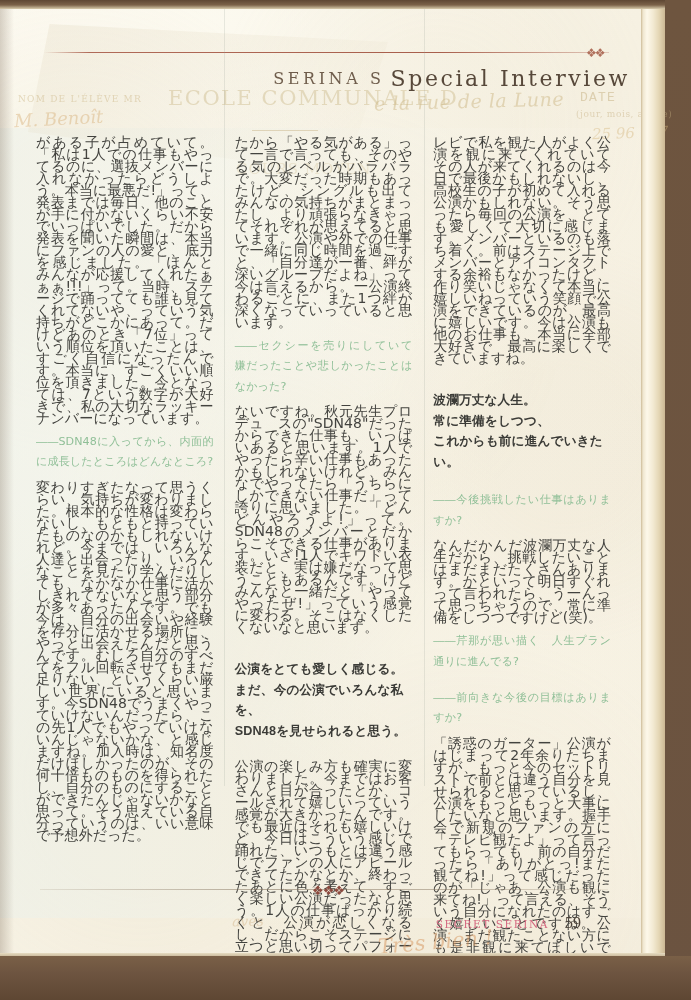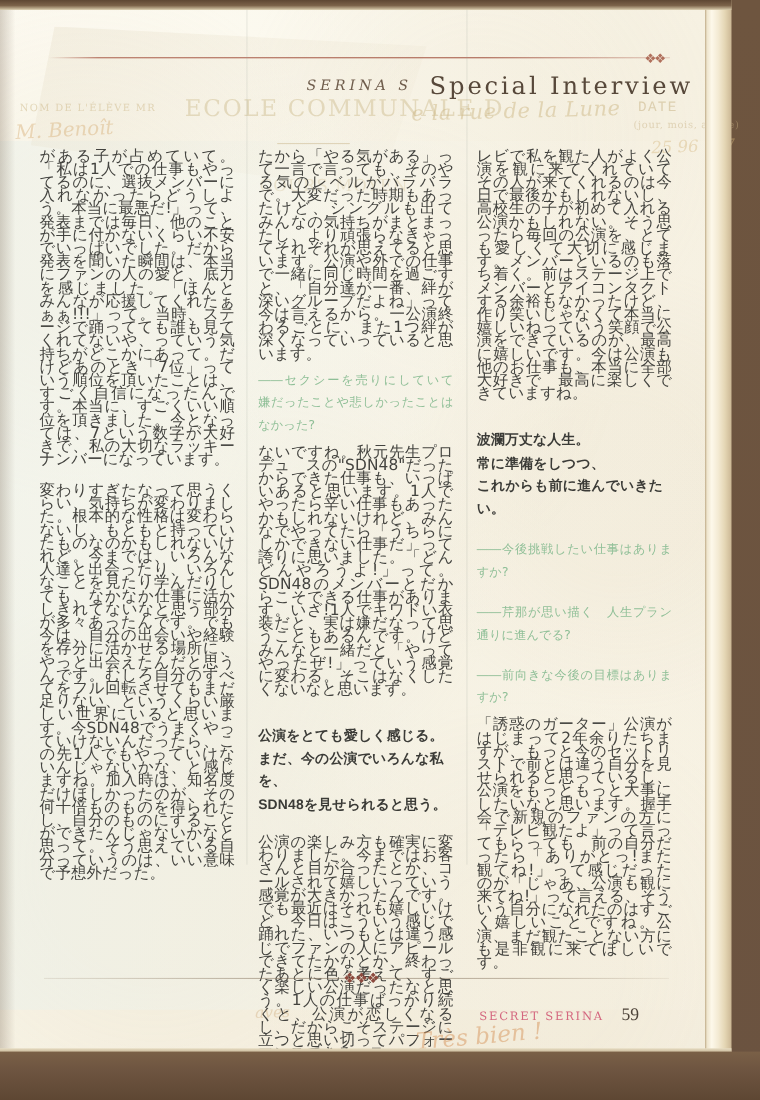--- a/index.html
+++ b/index.html
@@ -230,26 +230,25 @@
 
   
   #header {
     position: absolute;
     left: 40px; top: 58px; width: 590px;
     text-align: right;
   }
   #header-kicker {
     display: inline-block;
     font-family: "DejaVu Serif", "Liberation Serif", serif;
-    font-size: 13px;
+    font-size: 16px;
     letter-spacing: 3.6px;
     color: #6f5d4c;
     vertical-align: middle;
-    margin-right: 16px;
-    font-style: italic;
+    margin-right: 6px;
   }
   #header-title {
     display: inline-block;
     font-family: "DejaVu Serif", "Liberation Serif", serif;
     font-size: 22px;
     letter-spacing: 2.6px;
     color: #57483a;
     vertical-align: middle;
   }
 
@@ -369,20 +368,21 @@
     <div id="top-rule-orn">❖❖</div>
 
     <div id="header">
       <span id="header-kicker">SERINA S</span><span id="header-title">Special Interview</span>
     </div>
 
     <div id="columns">
       <div class="col" id="column-left">
           <p class="body">がある子が占めていて。「私は1人での仕事もやってるのに、選抜メンバーに入れなかったらどうしよう。本当に最悪だ!」って、発表までは毎日、他のことが手に付かないくらい不安でいっぱいでした。だから発表を聞いた瞬間は、本当にファンの人の愛と、底力を感じました。「ほんと　みんなが応援してくれたぁぁぁ!!!」って。当時、ステージで踊ってても誰も見てくれてないや、っていう気持ちがどこかにあって。だけどあのとき「7位」っていう順位を頂いたことは、すごく自信になったんです。本当に、すごくいい順位を頂きました。今となっては、7という数字が大好きで、私の大切なラッキーナンバーになっています。</p>
           <div class="gap-sm"></div>
+          <p class="q">――SDN48に入ってから、内面的に成長したところはどんなところ?</p>
           <div class="gap-sm"></div>
           <p class="body">変わりすぎたなって思うくらい、気持ちが変わりました。根本的な性格は変わらないし、もともと持っていたものなのかもしれないけれど。今までは、いろんな人達と出会ったり、いろんなことを見たり学んだりしても、なかなか仕事に活かしきれてないなと思う部分が多々あったんです。でも今は、自分の出会いや経験を存分に活かせる場所に、やっと出会えたんだと思うんです。むしろ自分のすべてをフル回転させてもまだ足りない、というくらい厳しい世界にいると思います。今SDN48でうまくやっていけないんだったら、この先1人でもやっていけないんじゃないかな、と感じますね。加入時は、知名度だけほしかったのが、その何十倍ものものを得られたし、自分のものにすることができたんじゃないかなと思って。そう思えている自分っていうのは、いい意味で予想外だった。</p>
         </div>
       <div class="col" id="column-center">
           <p class="body">たから「やる気がある」って一言で言っても、そのやる気のレベルがバラバラで。大変だった時期もあったけど、シングルも出て　みんなの気持ちがまとまったし、より頑張らなきゃってそれぞれが思えてると思います。公演や外での仕事で一緒に同じ時間を過ごすと、「自分達が一番、絆が深いグループだよね」って今は言えるから。一公演終わるごとに、また1つ絆が深くなっていっていると思います。</p>
           <div class="gap-sm"></div>
           <p class="q">――セクシーを売りにしていて　嫌だったことや悲しかったことはなかった?</p>
           <div class="gap-sm"></div>
           <p class="body">ないですね。秋元先生プロデュ　スの"SDN48"だったからできた仕事も、いっぱいあると思います。1人でやったら辛い仕事もあったかもしれないけれど、みんなでやってたら「うちらにしかできない仕事だ」って誇りに思いました。「どんどんやろうよ!」って。SDN48のメンバーとだからこそできる仕事があります。いざ!1人でキワドい衣装だと、実は嫌だなって思うこともあるんです。けど　みんなと一緒だと「やってやったぜ!」っていう感覚に変わる。そこはなくしたくないなと思います。</p>
           <div class="gap-lg"></div>
@@ -390,20 +390,21 @@
           <div class="gap-md"></div>
           <p class="body">公演の楽しみ方も確実に変わりました。今まではお客さんと目が合ったとか、コールされて嬉しいっていう感覚が大きかったんです。でも最近はそれも嬉しいけど、今日はこういう感じで踊れた、いつもとは違う感じでファンの人にアピールできてたかなとか、終わったあとに色々考えて、すごく楽しい公演だったなと思う。1人の仕事ばっかり続くと、公演が恋しくなるし、だからこそステージに立つと思い切ってパフォーマンスできる。テ</p>
         </div>
       <div class="col" id="column-right">
           <p class="body">レビで私を観た人がよく公演を観に来てくれていて　その人が来てくれるのは今日で最後かもしれないし、高校生の子が初めて入れる公演かもしれない。そう思ったら毎回の公演を、とても愛しくて大切に感じます。メンバーといるのも落ち着く。前はステージ上でメンバーとアイコンタクトする余裕もなかったけど、作り笑いじゃなくて本当に嬉しいねっていう笑顔で公演をできているのが、最高に嬉しいです。今は公演も他のお仕事も、本当に全部大好きで　最高に楽しくできていますね。</p>
           <div class="gap-lg"></div>
           <h2 class="pull">波瀾万丈な人生。<br>常に準備をしつつ、<br>これからも前に進んでいきたい。</h2>
           <div class="gap-md"></div>
           <p class="q">――今後挑戦したい仕事はありますか?</p>
           <div class="gap-sm"></div>
+          <p class="body">なんだかんだ波瀾万丈な人生だから、挑戦したいことはまだまだたくさんあります。かといって明日すぐれって言われたら、う一んって思っちゃうので、常に準備をしつつですけど(笑)。</p>
           <div class="gap-sm"></div>
           <p class="q">――芹那が思い描く　人生プラン通りに進んでる?</p>
           <div class="gap-sm"></div>
           <div class="gap-sm"></div>
           <p class="q">――前向きな今後の目標はありますか?</p>
           <div class="gap-sm"></div>
           <p class="body">「誘惑のガーター」公演がはじまって2年余りたちますが、もっと今のセットリストで前とは違う自分を見せられると思っているし、公演をもっともっと大事にしたいなと思います。握手会で新規のファンの方に「テレビ観たよ」って言ってもらっても　前の自分だったら「ありがとっ!また観てね!」って感じだったのが「じゃあ、公演も観に来てね!」って言える、そういう自分になれたのはすごく嬉しいことですね。公演、まだ観たことない方にも是非観に来てほしいです。</p>
         </div>
     </div>
     <div class="col-divider" id="divider-1"></div>

